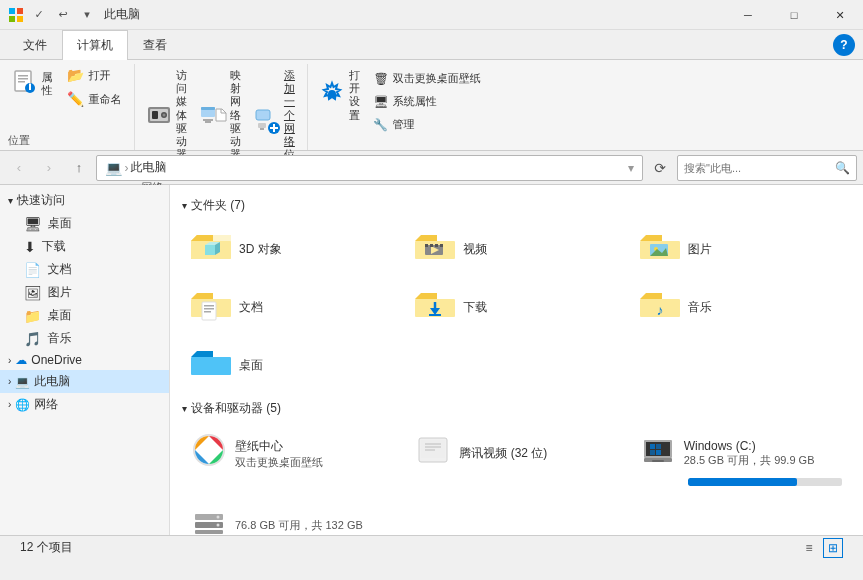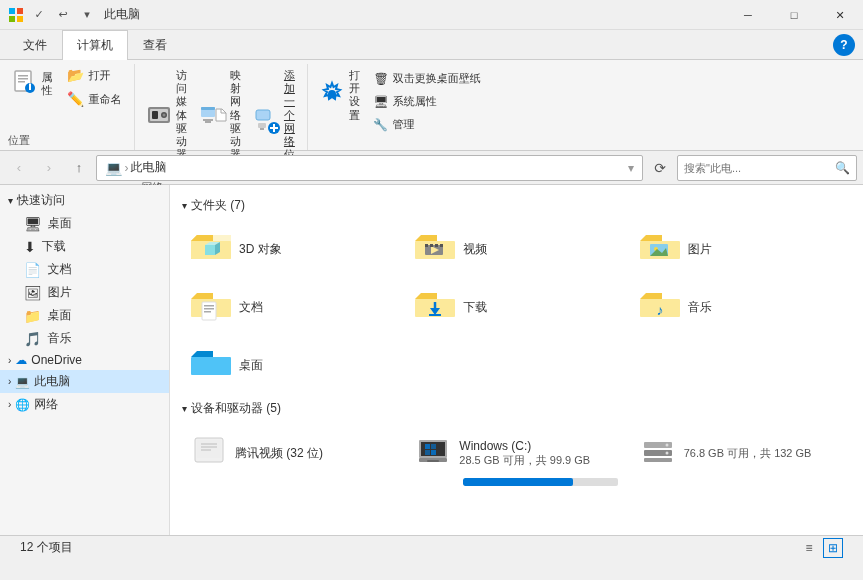--- a/index.html
+++ b/index.html
@@ -578,20 +578,40 @@
         <span class="grid-item-label">桌面</span>
       </div>
     </div>
 
     <div class="section-header">
       <span class="chevron">▾</span>
       <span>设备和驱动器 (5)</span>
     </div>
     <div class="drives-grid">
 
+      <div class="drive-item">
+        <div class="drive-top">
+          <div class="drive-icon">
+            <svg width="36" height="36" viewBox="0 0 36 36">
+              <circle cx="18" cy="18" r="16" fill="#e0e0e0"></circle>
+              <circle cx="18" cy="18" r="14" fill="white"></circle>
+
+              <path d="M18 4 A14 14 0 0 1 32 18" fill="#e63946"></path>
+              <path d="M32 18 A14 14 0 0 1 18 32" fill="#2ecc71"></path>
+              <path d="M18 32 A14 14 0 0 1 4 18" fill="#3498db"></path>
+              <path d="M4 18 A14 14 0 0 1 18 4" fill="#f39c12"></path>
+              <circle cx="18" cy="18" r="5" fill="white"></circle>
+            </svg>
+          </div>
+          <div class="drive-info">
+            <span class="drive-name">壁纸中心</span>
+            <span class="drive-space">双击更换桌面壁纸</span>
+          </div>
+        </div>
+      </div>
 
       <div class="drive-item">
         <div class="drive-top">
           <div class="drive-icon">
             <svg width="36" height="36" viewBox="0 0 36 36">
               <rect x="4" y="6" width="28" height="24" rx="2" fill="#f0f0f0" stroke="#ccc" stroke-width="1"></rect>
               <rect x="6" y="8" width="24" height="18" rx="1" fill="#eee"></rect>
 
               <line x1="10" y1="12" x2="26" y2="12" stroke="#ccc" stroke-width="1.5"></line>
               <line x1="10" y1="15" x2="26" y2="15" stroke="#ccc" stroke-width="1.5"></line>

